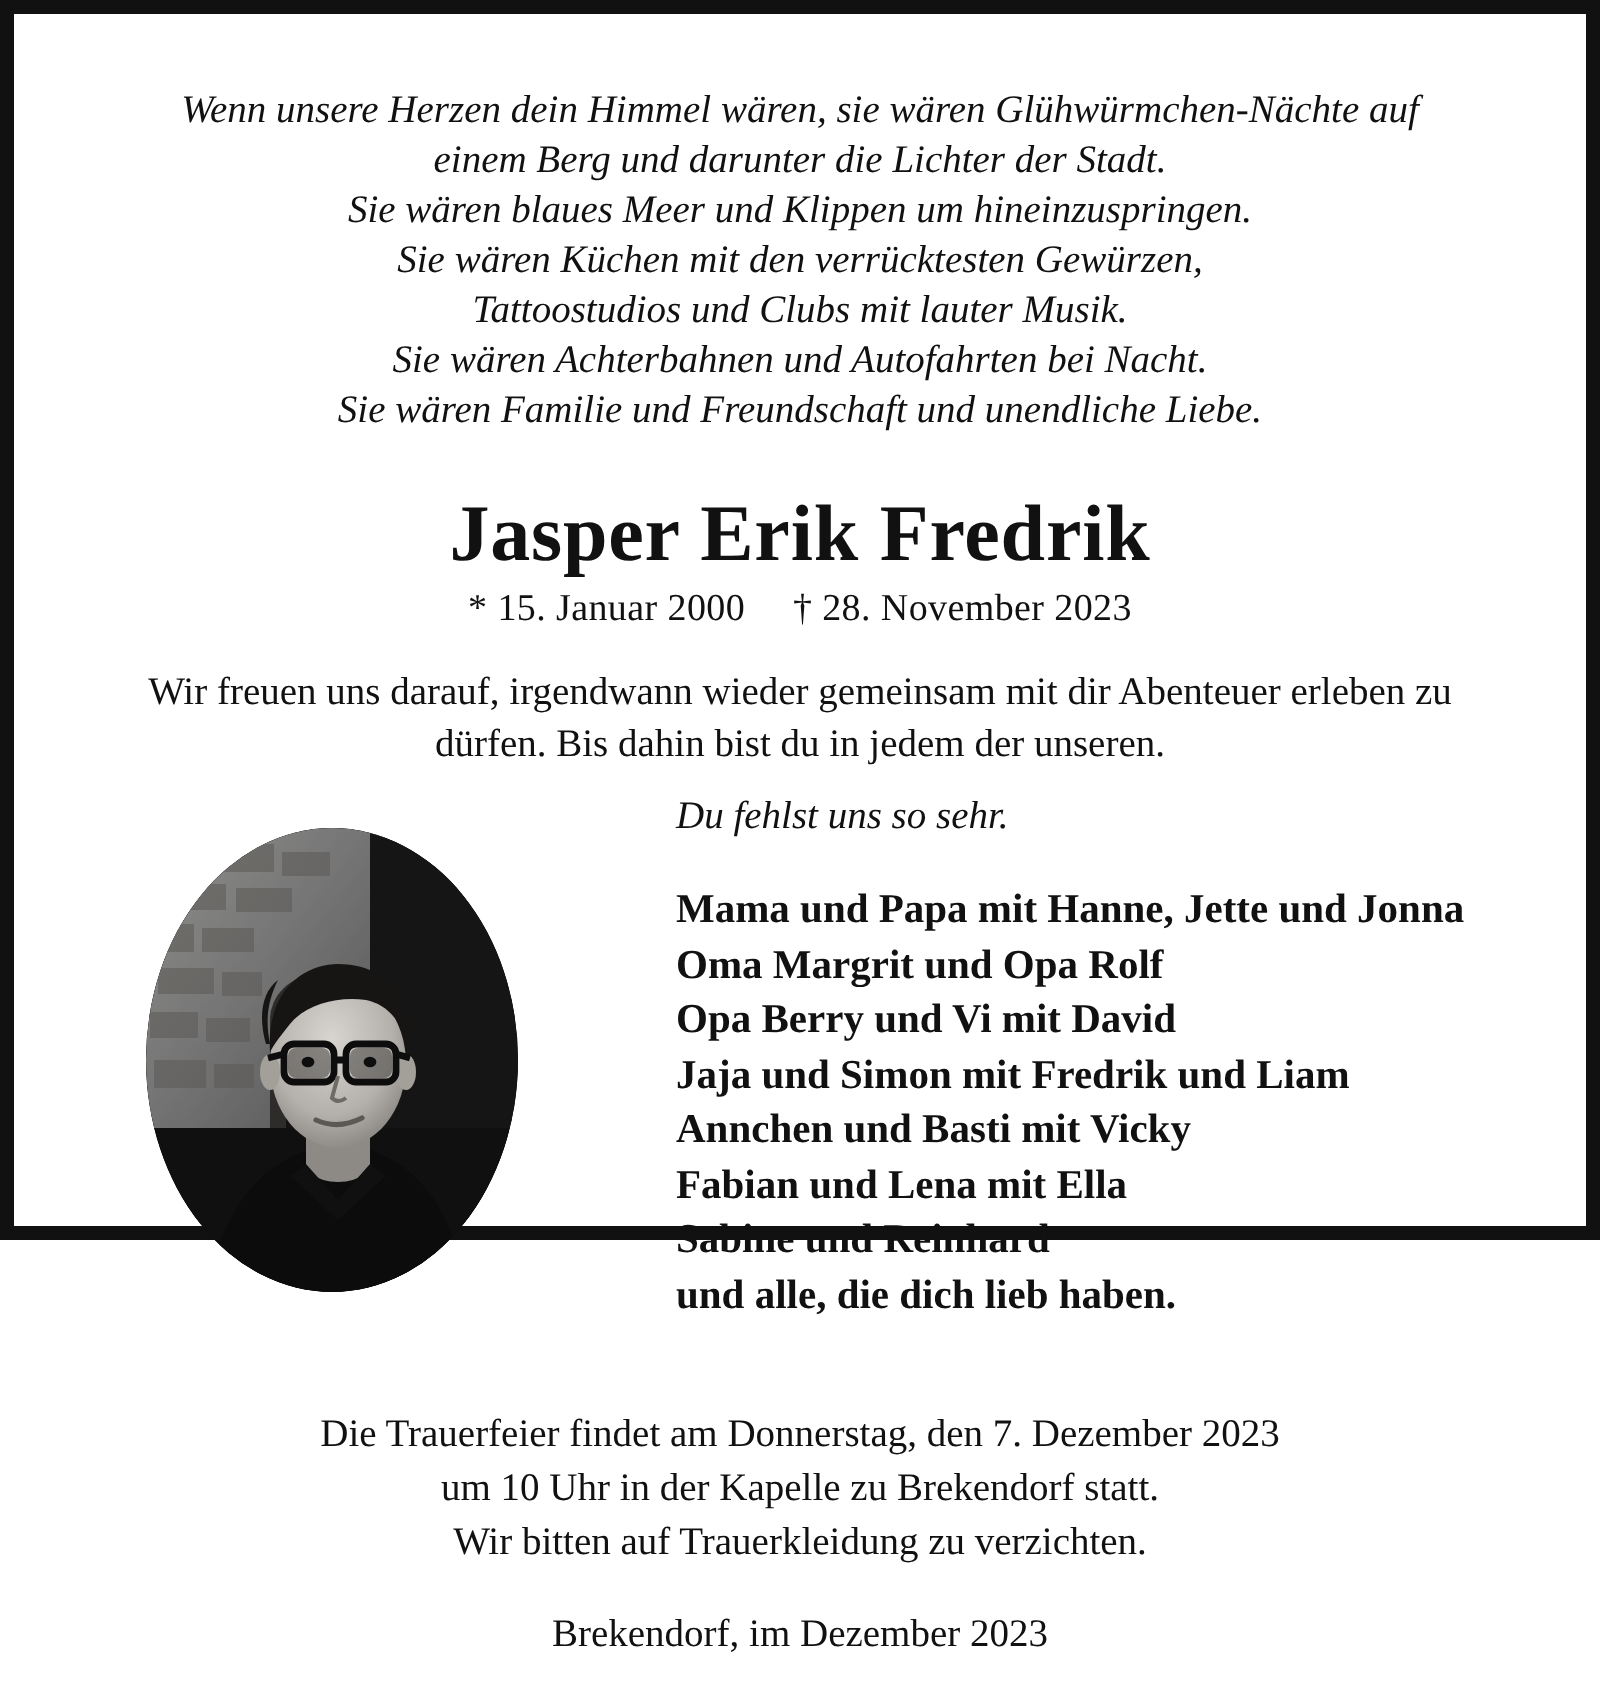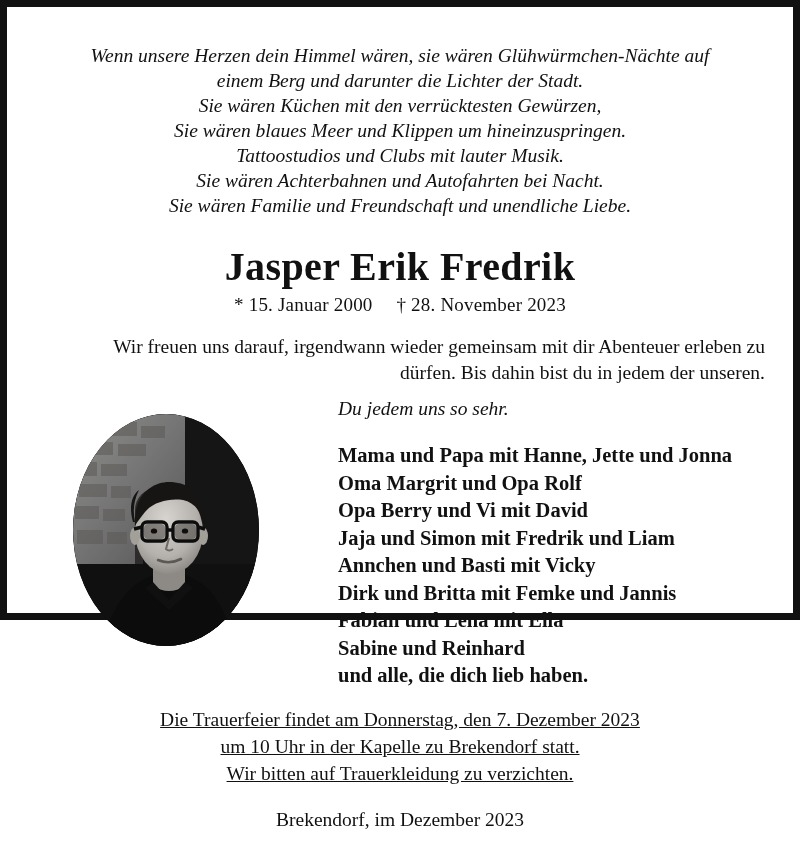--- a/index.html
+++ b/index.html
@@ -46,21 +46,21 @@
     text-align: center;
     font-size: 19px;
     margin: 4px 0 0 0;
     letter-spacing: 0.2px;
   }
   .dates .sep {
     display: inline-block;
     width: 14px;
   }
   .intro {
-    text-align: right;
+    text-align: center;
     font-size: 19.5px;
     line-height: 26px;
     margin: 18px 0 0 0;
   }
   .intro .line { display: block; }
 
   .mid {
     position: relative;
     margin-top: 12px;
     min-height: 290px;
@@ -96,38 +96,38 @@
     padding-left: 58px;
   }
   .family .line { display: block; white-space: nowrap; }
 
   .service {
     text-align: center;
     font-size: 19.5px;
     line-height: 27px;
     margin: 16px 0 0 0;
   }
-  .service .line { display: block; text-decoration: underline; }
+  .service .line { display: block; }
   .place {
     text-align: center;
     font-size: 19.5px;
     margin: 22px 0 0 0;
     font-family: Liberation Serif, serif;
   }
 </style>
 </head>
 <body>
 
 <div class="obituary">
 
   <div class="poem">
     <span class="line">Wenn unsere Herzen dein Himmel wären, sie wären Glühwürmchen-Nächte auf</span>
     <span class="line">einem Berg und darunter die Lichter der Stadt.</span>
+    <span class="line">Sie wären blaues Meer und Klippen um hineinzuspringen.</span>
     <span class="line">Sie wären Küchen mit den verrücktesten Gewürzen,</span>
-    <span class="line">Sie wären blaues Meer und Klippen um hineinzuspringen.</span>
     <span class="line">Tattoostudios und Clubs mit lauter Musik.</span>
     <span class="line">Sie wären Achterbahnen und Autofahrten bei Nacht.</span>
     <span class="line">Sie wären Familie und Freundschaft und unendliche Liebe.</span>
   </div>
 
   <div class="name">Jasper Erik Fredrik</div>
 
   <div class="dates">
     <span>*</span>
     <span>15. Januar 2000</span>
@@ -217,28 +217,27 @@
 
           <path d="M96 124 L93 135 Q96 138 100 135" stroke="#6e6a66" stroke-width="2" fill="none"></path>
           <path d="M85 146 Q96 151 108 145" stroke="#5c5955" stroke-width="2.6" fill="none" stroke-linecap="round"></path>
 
           <path d="M80 168 L96 186 L112 168 L120 174 L96 196 L72 174 Z" fill="#101010"></path>
         </g>
       </svg>
     </div>
 
     <div class="right-col">
-      <div class="missing">Du jedem uns so sehr.</div>
+      <div class="missing">Du fehlst uns so sehr.</div>
       <div class="family">
         <span class="line">Mama und Papa mit Hanne, Jette und Jonna</span>
         <span class="line">Oma Margrit und Opa Rolf</span>
         <span class="line">Opa Berry und Vi mit David</span>
         <span class="line">Jaja und Simon mit Fredrik und Liam</span>
         <span class="line">Annchen und Basti mit Vicky</span>
-        <span class="line">Dirk und Britta mit Femke und Jannis</span>
         <span class="line">Fabian und Lena mit Ella</span>
         <span class="line">Sabine und Reinhard</span>
         <span class="line">und alle, die dich lieb haben.</span>
       </div>
     </div>
 
   </div>
 
   <div class="service">
     <span class="line">Die Trauerfeier findet am Donnerstag, den 7. Dezember 2023</span>

